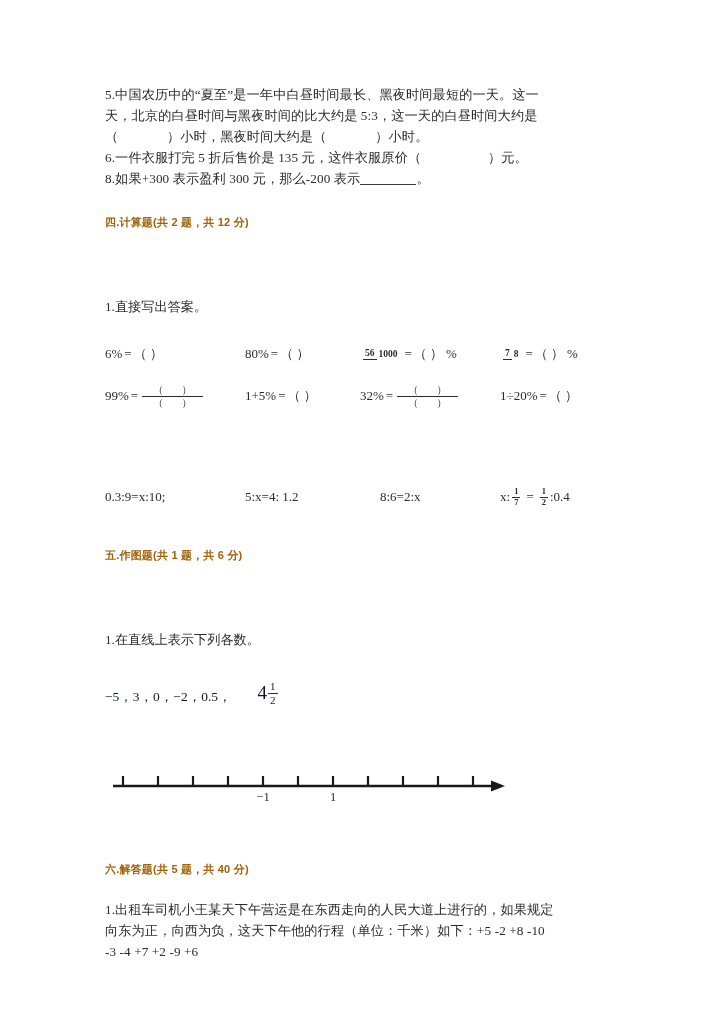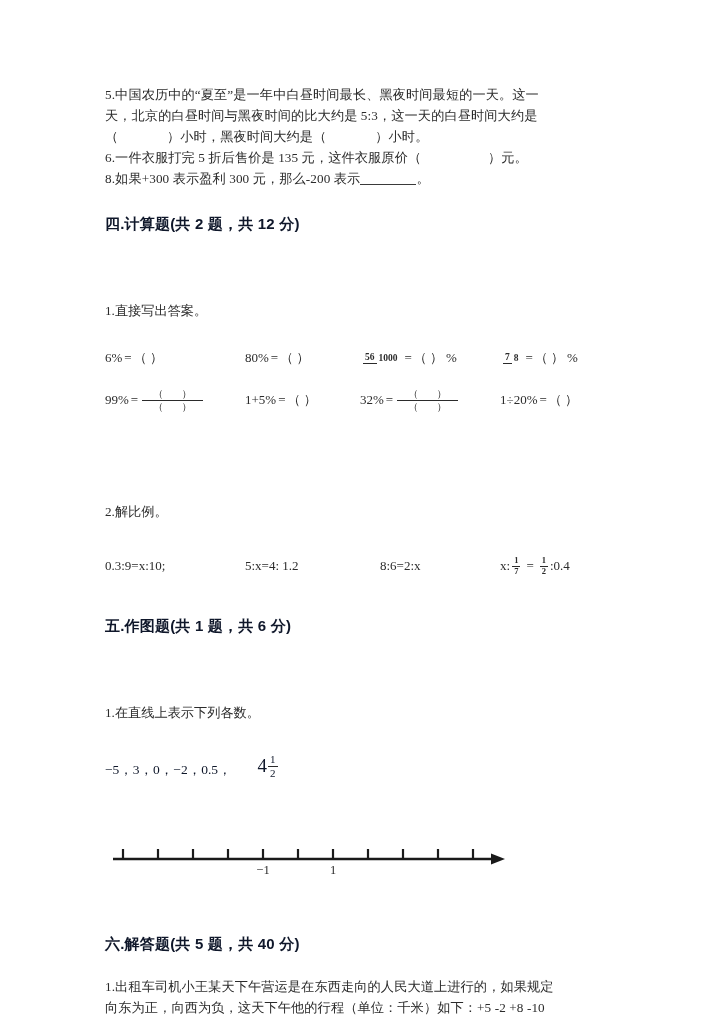--- a/index.html
+++ b/index.html
@@ -44,22 +44,22 @@
     display: inline-block;
     border-bottom: 1px solid #3a3a3a;
     width: 56px;
     height: 12px;
     vertical-align: -2px;
   }
 
   .section-head {
     font-family: "Liberation Sans", "DejaVu Sans", sans-serif;
     font-weight: bold;
-    font-size: 15px;
-    color: #0f172a;
+    font-size: 11px;
+    color: #a16207;
     letter-spacing: 0.2px;
   }
 
   .sub-q {
     font-size: 13.2px;
     color: #2b2b2b;
     line-height: 20px;
     margin-top: 45px;
   }
 
@@ -308,21 +308,20 @@
       </div>
       <div class="calc-cell">
         <span>1÷20%</span>
         <span class="op">=</span>
         <span>（     ）</span>
       </div>
     </div>
 
     <div class="sp-40"></div>
 
-    <div class="sub-q">2.解比例。</div>
 
     <div class="sp-34"></div>
 
     <div class="prop-row">
       <div class="prop-cell" style="width:140px;">0.3:9=x:10;</div>
       <div class="prop-cell" style="width:135px;">5:x=4: 1.2</div>
       <div class="prop-cell" style="width:120px;">8:6=2:x</div>
       <div class="prop-cell">
         <span>x:</span>
         <span class="frac-sm">

